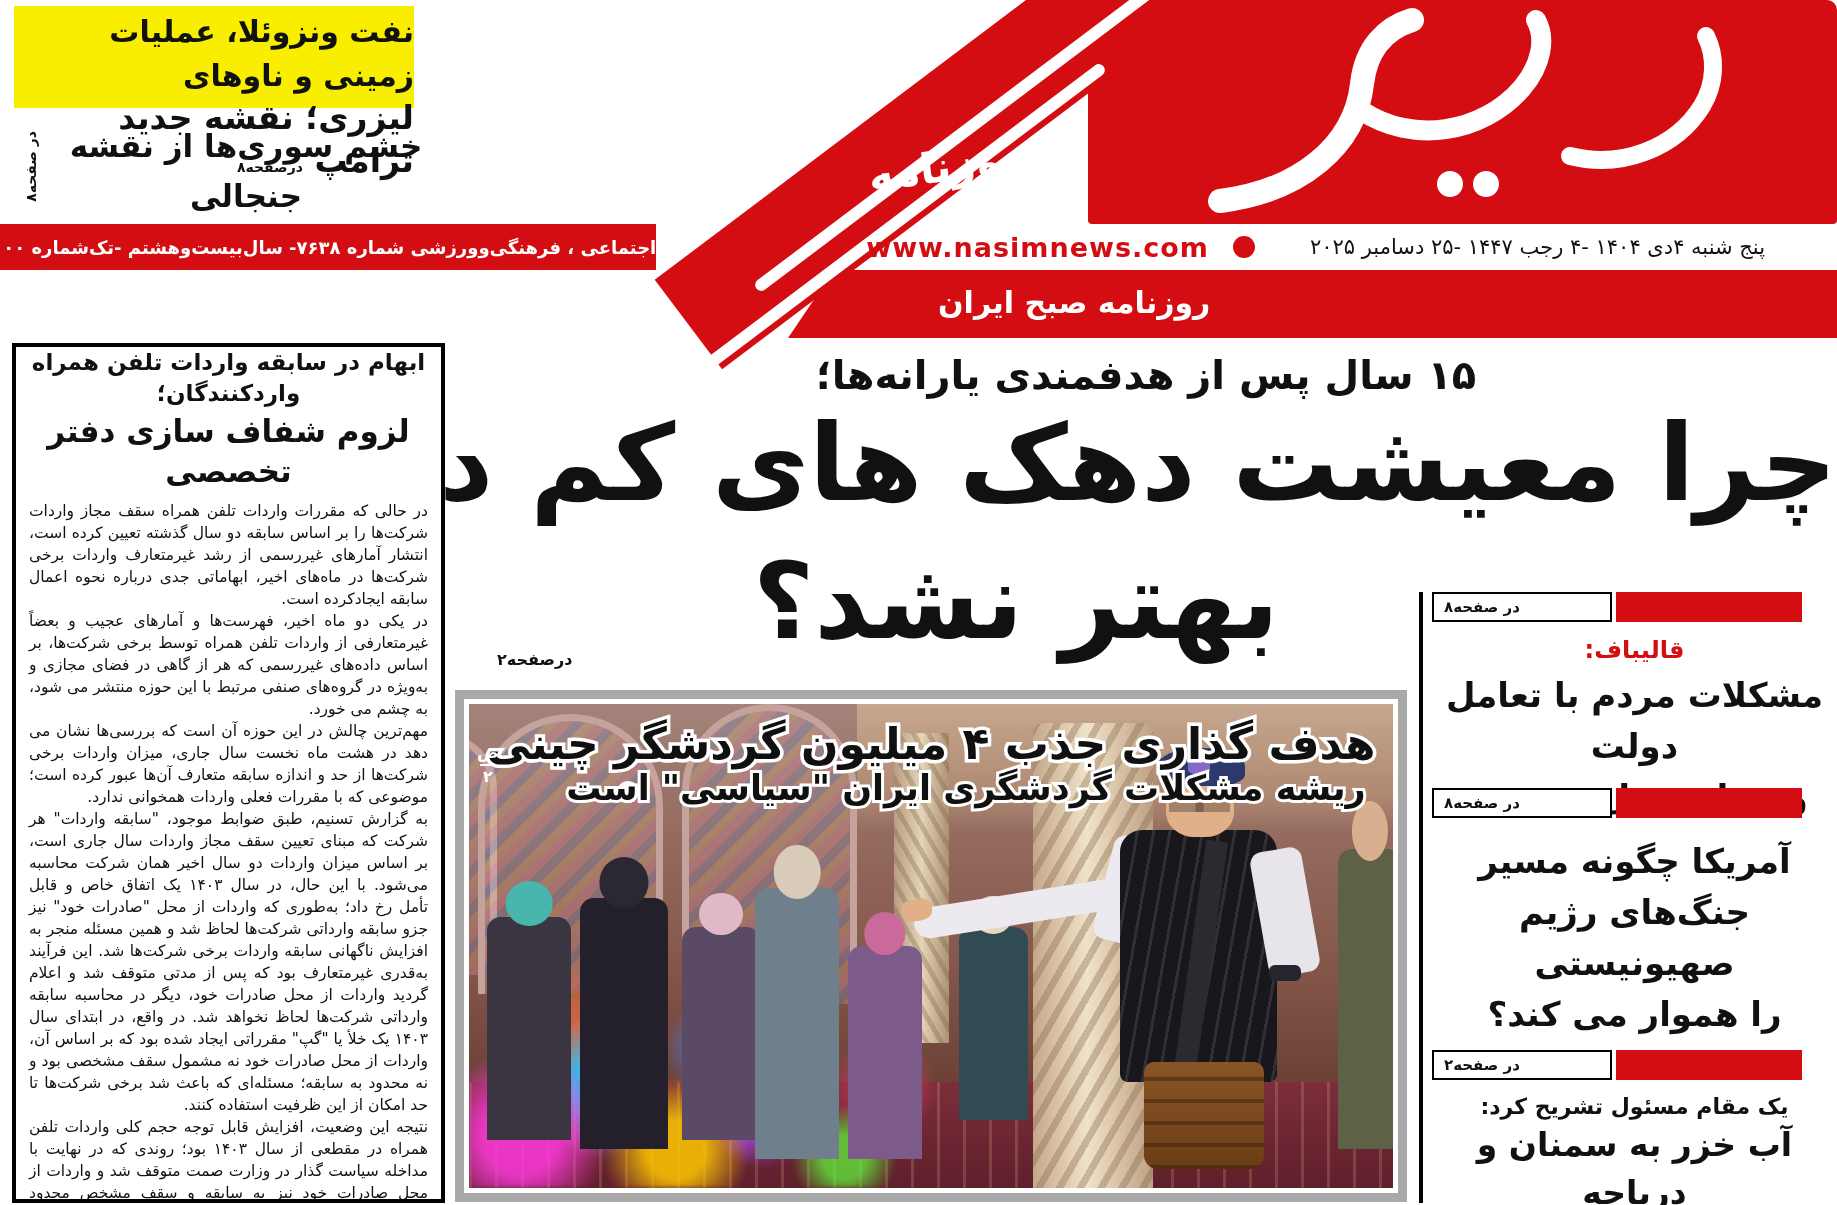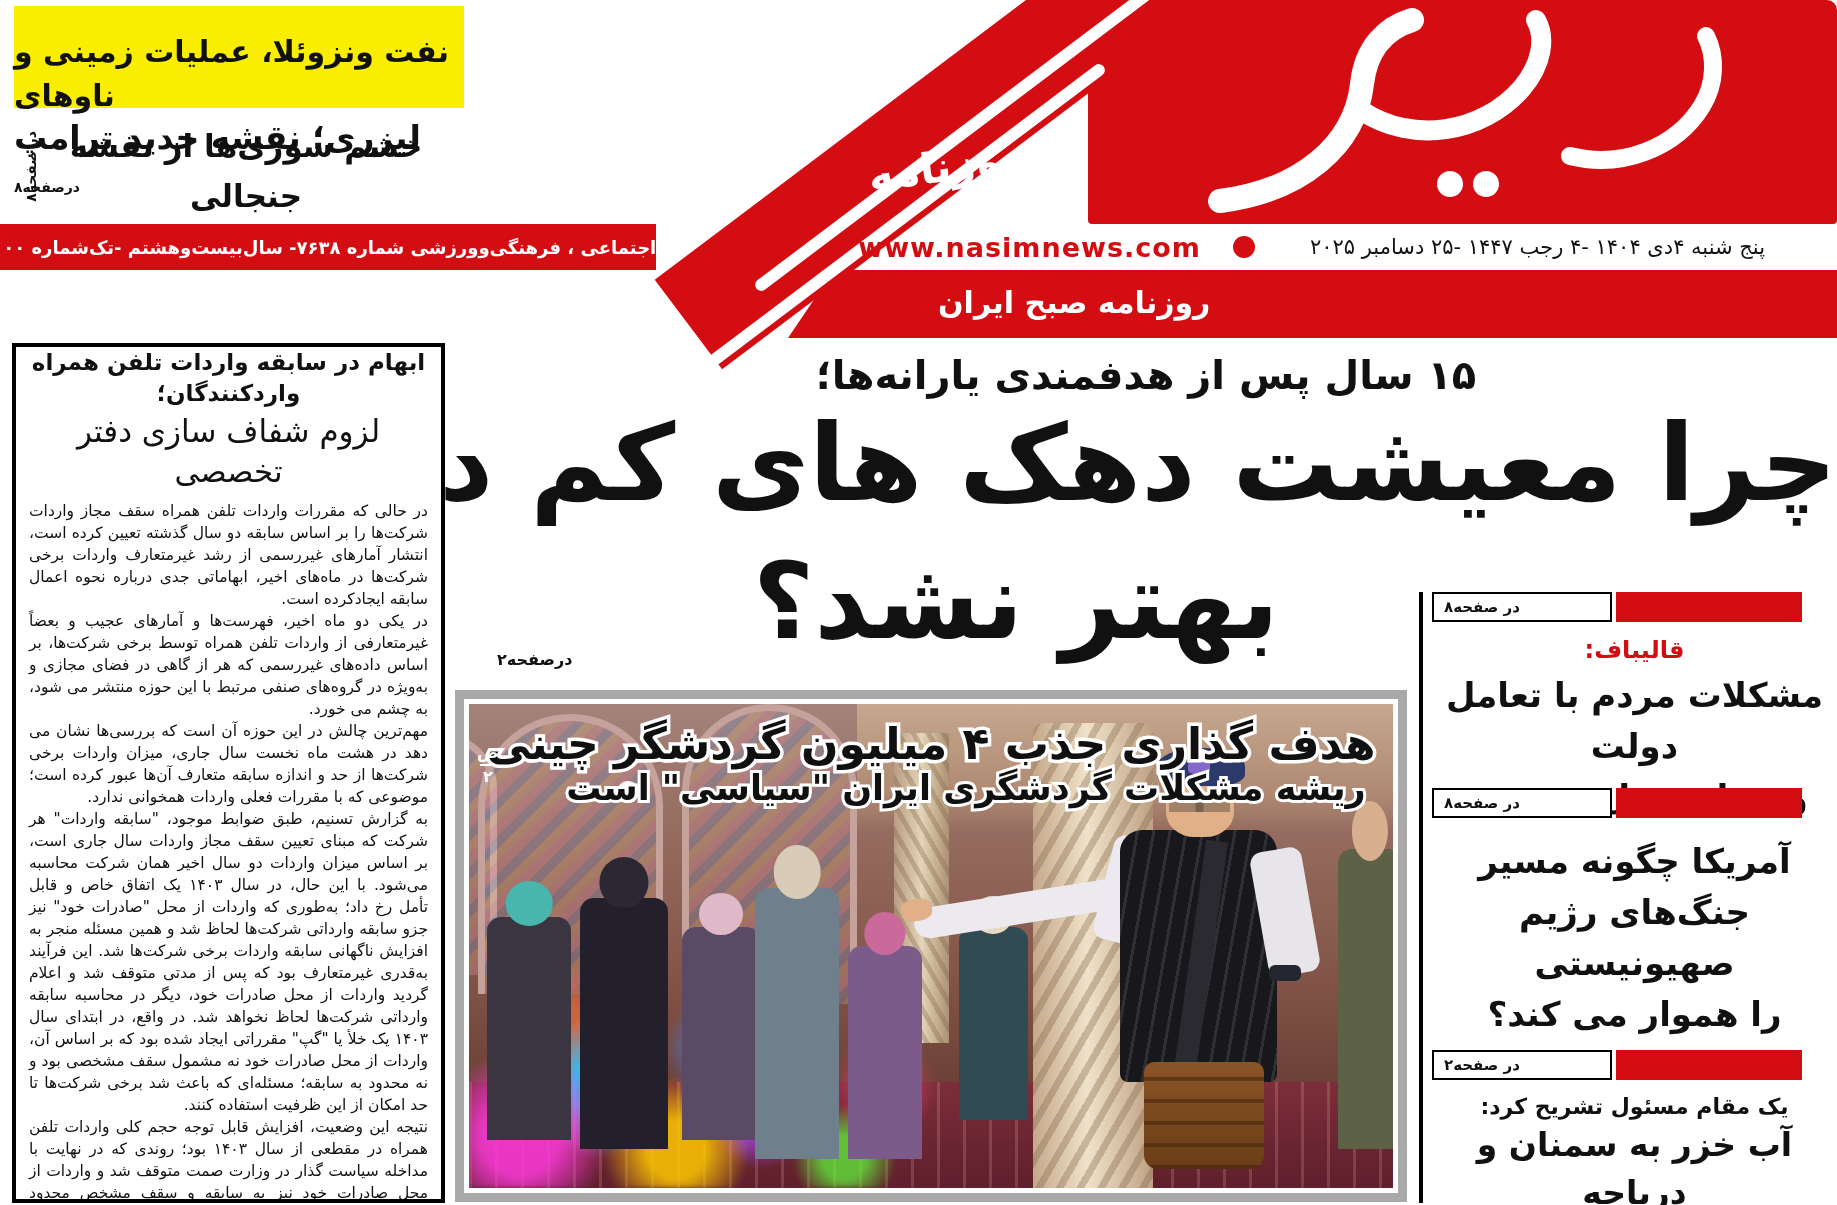--- a/index.html
+++ b/index.html
@@ -15,48 +15,48 @@
   .mast-block { left:1088px; top:0; width:749px; height:224px; background:var(--red); border-radius:10px 10px 4px 4px; z-index:2; }
   .mast-ribbon { left:630px; top:94px; width:580px; height:112px; background:var(--red); transform:rotate(-37deg); z-index:3; }
   .mast-edge { background:#fff; z-index:4; border-radius:6px; }
   .edge-a { left:700px; top:114px; width:560px; height:12px; transform:rotate(-37deg); }
   .edge-b { left:600px; top:229px; width:560px; height:12px; transform:rotate(-37deg); }
   .logo-callig { left:1150px; top:6px; width:680px; height:212px; z-index:5; }
   .logo-word { left:868px; top:142px; z-index:6; color:#fff; font-size:42px; font-weight:bold; transform:rotate(-7deg); letter-spacing:1px; }
 
   .strip-left { left:0; top:224px; width:656px; height:46px; background:var(--red); color:#fff;
     font-size:18px; font-weight:bold; display:flex; align-items:center; justify-content:center; z-index:1; overflow:hidden; white-space:nowrap; }
-  .website { left:665px; top:224px; width:590px; height:46px; display:flex; direction:ltr; align-items:center; justify-content:flex-end; gap:32px; z-index:7; }
+  .website { left:665px; top:224px; width:590px; height:46px; display:flex; direction:ltr; align-items:center; justify-content:flex-end; gap:24px; z-index:7; }
   .website .url { color:var(--red); font-size:27px; font-weight:bold; letter-spacing:1px; }
   .website .dot { width:22px; height:22px; border-radius:50%; background:var(--red); }
   .dateline { left:1265px; top:224px; width:545px; height:46px; display:flex; align-items:center; justify-content:center;
     color:#111; font-size:21px; font-weight:normal; z-index:7; white-space:nowrap; }
   .tagline-band { left:788px; top:270px; width:1049px; height:68px; background:var(--red);
     clip-path:polygon(46px 0, 100% 0, 100% 100%, 0 100%); z-index:2; }
   .tagline { position:absolute; left:150px; top:15px; color:#fff; font-size:30px; font-weight:bold; }
 
   
-  .yellow-box { left:14px; top:6px; width:450px; height:102px; background:var(--yellow); text-align:left; padding-top:24px; z-index:3; }
+  .yellow-box { left:14px; top:6px; width:400px; height:102px; background:var(--yellow); text-align:right; padding-top:4px; z-index:3; }
   .yellow-box .l1 { font-size:30px; font-weight:bold; line-height:1.45; }
   .yellow-box .l2 { font-size:33px; font-weight:bold; line-height:1.3; }
   .yellow-box .pref { font-size:14px; font-weight:bold; }
   .head2 { left:30px; top:122px; width:432px; text-align:center; }
   .head2 .l { font-size:31px; font-weight:bold; line-height:1.6; }
   .head2-pref { left:-14px; top:168px; font-size:14px; font-weight:bold; transform:rotate(-90deg); width:90px; }
 
   
   .lead-kicker { left:455px; top:352px; width:1382px; text-align:center; font-size:40px; font-weight:900; }
   .lead-h1 { left:455px; top:402px; width:1382px; text-align:center; font-size:106px; font-weight:900; white-space:nowrap; }
   .lead-h2 { left:455px; top:540px; width:1382px; text-align:center; font-size:106px; font-weight:900; transform:translateX(-130px); }
   .lead-pref { left:497px; top:650px; font-size:16px; font-weight:bold; }
 
   
   .left-col { left:12px; top:343px; width:433px; height:860px; border:4px solid #000; padding:0 13px; overflow:hidden; background:#fff; }
   .la-kicker { text-align:center; font-size:23px; font-weight:900; line-height:1.35; }
-  .la-title { text-align:center; font-size:31px; font-weight:400; line-height:1.3; margin:2px 0 8px; }
+  .la-title { text-align:center; font-size:31px; font-weight:700; line-height:1.3; margin:2px 0 8px; }
   .left-col p { font-size:15.5px; line-height:1.42; text-align:justify; font-weight:500; }
 
   
   .photo { left:455px; top:690px; width:952px; height:512px; border:9px solid #a9a9a9; background:#fff; padding:5px; }
   .photo-img { position:relative; width:100%; height:100%; overflow:hidden;
     background:linear-gradient(180deg,#a3837a 0%,#93695c 30%,#84564a 55%,#6d4136 78%,#5e3230 100%); }
   .ph-shape { position:absolute; }
   .arch { border:7px solid #c5a39c; border-bottom:none; border-radius:150px 150px 0 0;
     background:repeating-linear-gradient(135deg, rgba(214,140,160,.35) 0 9px, rgba(120,140,190,.30) 9px 18px, rgba(230,190,140,.25) 18px 27px); }
   .arch1 { left:1%; top:2%; width:20%; height:58%; }

